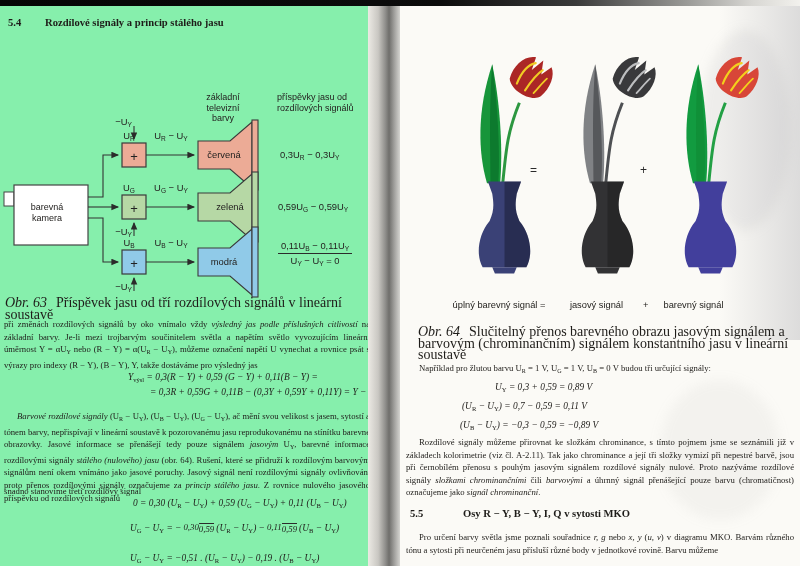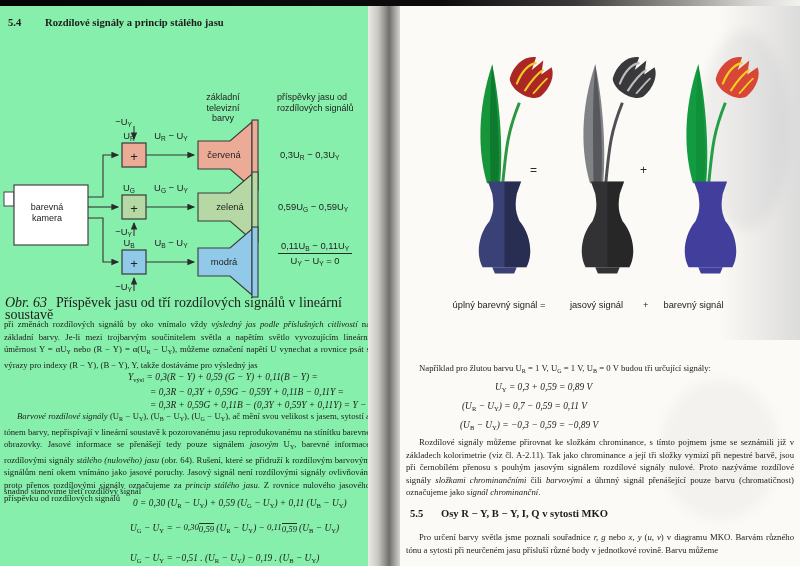--- a/index.html
+++ b/index.html
@@ -129,21 +129,20 @@
     </div>
 
     <div class="abs caption" style="left:5px;top:297px;width:364px;">
       <span class="cap-label">Obr. 63</span><span>Příspěvek jasu od tří rozdílových signálů v lineární soustavě</span>
     </div>
 
     <div class="abs body-text" style="left:4px;top:318px;width:366px;">při změnách rozdílových signálů by oko vnímalo vždy <i>výsledný jas podle příslušných citlivostí</i> na základní barvy. Je-li mezi trojbarvým součinitelem světla a napětím světlo vyvozujícím lineární úměrnost Y = αU<sub>Y</sub> nebo (R − Y) = α(U<sub>R</sub> − U<sub>Y</sub>), můžeme označení napětí U vynechat a rovnice psát s výrazy pro indexy (R − Y), (B − Y), Y, takže dostáváme pro výsledný jas</div>
 
     <div class="abs eq" style="left:128px;top:371px;">
       <div class="eq-line">Y<sub>výsl</sub> = 0,3(R − Y) + 0,59 (G − Y) + 0,11(B − Y) =</div>
-      <div class="eq-line eq-ind">= 0,3R − 0,3Y + 0,59G − 0,59Y + 0,11B − 0,11Y =</div>
       <div class="eq-line eq-ind">= 0,3R + 0,59G + 0,11B − (0,3Y + 0,59Y + 0,11Y) = Y − Y = 0</div>
     </div>
 
     <div class="abs body-text indent" style="left:4px;top:410px;width:366px;"><i>Barvové rozdílové signály</i> (U<sub>R</sub> − U<sub>Y</sub>), (U<sub>B</sub> − U<sub>Y</sub>), (U<sub>G</sub> − U<sub>Y</sub>), ač mění svou velikost s jasem, sytostí a tónem barvy, nepřispívají v lineární soustavě k pozorovanému jasu reprodukovanému na stínítku barevné obrazovky. Jasové informace se přenášejí tedy pouze signálem <i>jasovým</i> U<sub>Y</sub>, barevné informace rozdílovými signály <i>stálého (nulového) jasu</i> (obr. 64). Rušení, které se přidruží k rozdílovým barvovým signálům není okem vnímáno jako jasové poruchy. Jasový signál není rozdílovými signály ovlivňován, proto přenos rozdílovými signály označujeme za <i>princip stálého jasu</i>. Z rovnice nulového jasového příspěvku od rozdílových signálů</div>
 
     <div class="abs eq eq-line" style="left:133px;top:497px;">0 = 0,30 (U<sub>R</sub> − U<sub>Y</sub>) + 0,59 (U<sub>G</sub> − U<sub>Y</sub>) + 0,11 (U<sub>B</sub> − U<sub>Y</sub>)</div>
 
     <div class="abs body-text" style="left:4px;top:485px;width:366px;">snadno stanovíme třetí rozdílový signál</div>
 
     <div class="abs eq" style="left:130px;top:523px;white-space:nowrap;">
@@ -216,30 +215,33 @@
       <span class="abs sign" style="left:130px;top:133px;">=</span>
       <span class="abs sign" style="left:240px;top:133px;">+</span>
 
       <div class="abs sans vase-label center" style="left:38px;top:270px;width:114px;">úplný barevný signál</div>
       <span class="abs sans vase-label" style="left:140px;top:270px;">=</span>
       <div class="abs sans vase-label center" style="left:155px;top:270px;width:83px;">jasový signál</div>
       <span class="abs sans vase-label" style="left:243px;top:270px;">+</span>
       <div class="abs sans vase-label center" style="left:246px;top:270px;width:95px;">barevný signál</div>
     </div>
 
+    <div class="abs caption" style="left:18px;top:326px;width:374px;">
+      <span class="cap-label">Obr. 64</span><span>Slučitelný přenos barevného obrazu jasovým signálem a barvovým (chrominančním) signálem konstantního jasu v lineární soustavě</span>
+    </div>
 
     <div class="abs body-text indent" style="left:6px;top:362px;width:388px;">Například pro žlutou barvu U<sub>R</sub> = 1 V,  U<sub>G</sub> = 1 V,  U<sub>B</sub> = 0 V budou tři určující signály:</div>
 
     <div class="abs eq eq-line" style="left:95px;top:381px;">U<sub>Y</sub> = 0,3 + 0,59 = 0,89 V</div>
     <div class="abs eq eq-line" style="left:62px;top:400px;">(U<sub>R</sub> − U<sub>Y</sub>) = 0,7 − 0,59 = 0,11 V</div>
     <div class="abs eq eq-line" style="left:60px;top:419px;">(U<sub>B</sub> − U<sub>Y</sub>) = −0,3 − 0,59 = −0,89 V</div>
 
     <div class="abs body-text indent" style="left:6px;top:436px;width:388px;">Rozdílové signály můžeme přirovnat ke složkám chrominance, s tímto pojmem jsme se seznámili již v základech kolorimetrie (viz čl. A-2.11). Tak jako chrominance a její tři složky vymizí při nepestré barvě, jsou při černobílém přenosu s pouhým jasovým signálem rozdílové signály nulové. Proto nazýváme rozdílové signály <i>složkami chrominančními</i> čili <i>barvovými</i> a úhrnný signál přenášející pouze barvu (chromatičnost) označujeme jako <i>signál chrominanční</i>.</div>
 
     <div class="abs heading" style="left:10px;top:508px;">
-      <span style="display:inline-block;width:31px;">5.5</span><span>Osy R − Y, B − Y, I, Q v sytosti MKO</span>
+      <span style="display:inline-block;width:53px;">5.5</span><span>Osy R − Y, B − Y, I, Q v sytosti MKO</span>
     </div>
 
     <div class="abs body-text indent" style="left:6px;top:531px;width:388px;">Pro určení barvy světla jsme poznali souřadnice <i>r, g</i> nebo <i>x, y</i> (<i>u, v</i>) v diagramu MKO. Barvám různého tónu a sytosti při neurčeném jasu přísluší různé body v jednotkové rovině. Barvu můžeme</div>
   </div>
 
   <div class="top-strip"></div>
 </div>
 
 </body></html>

